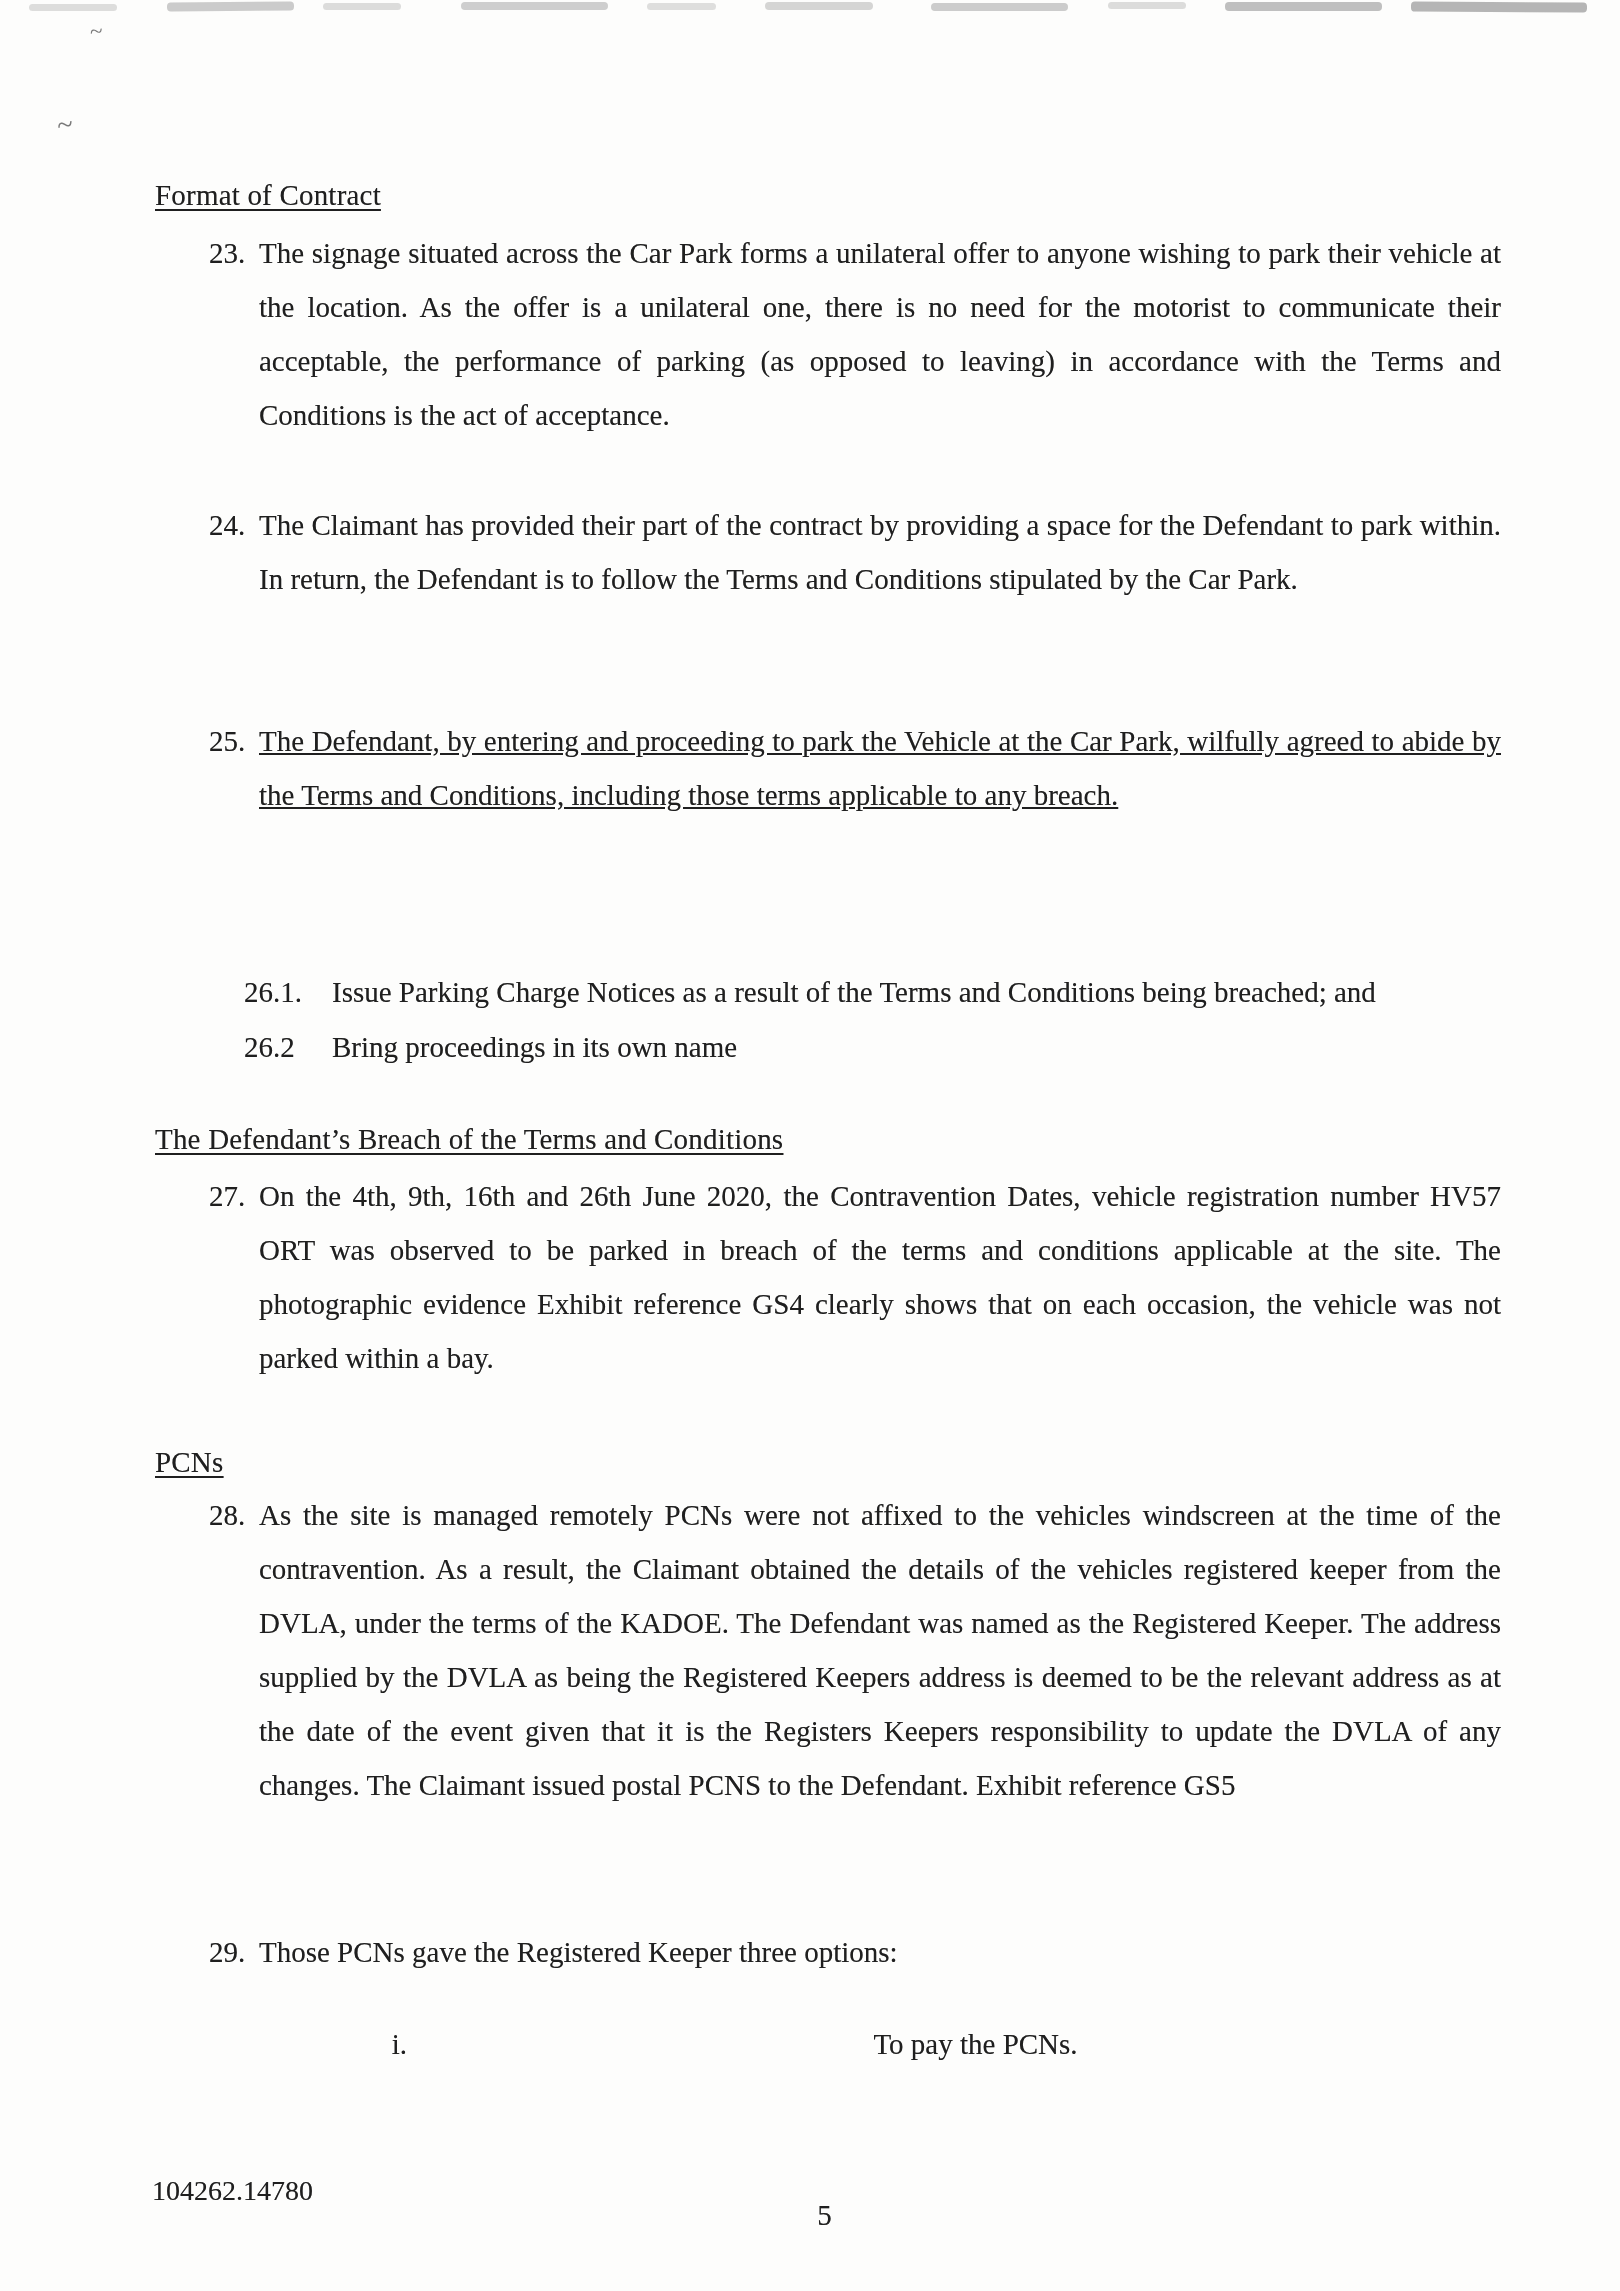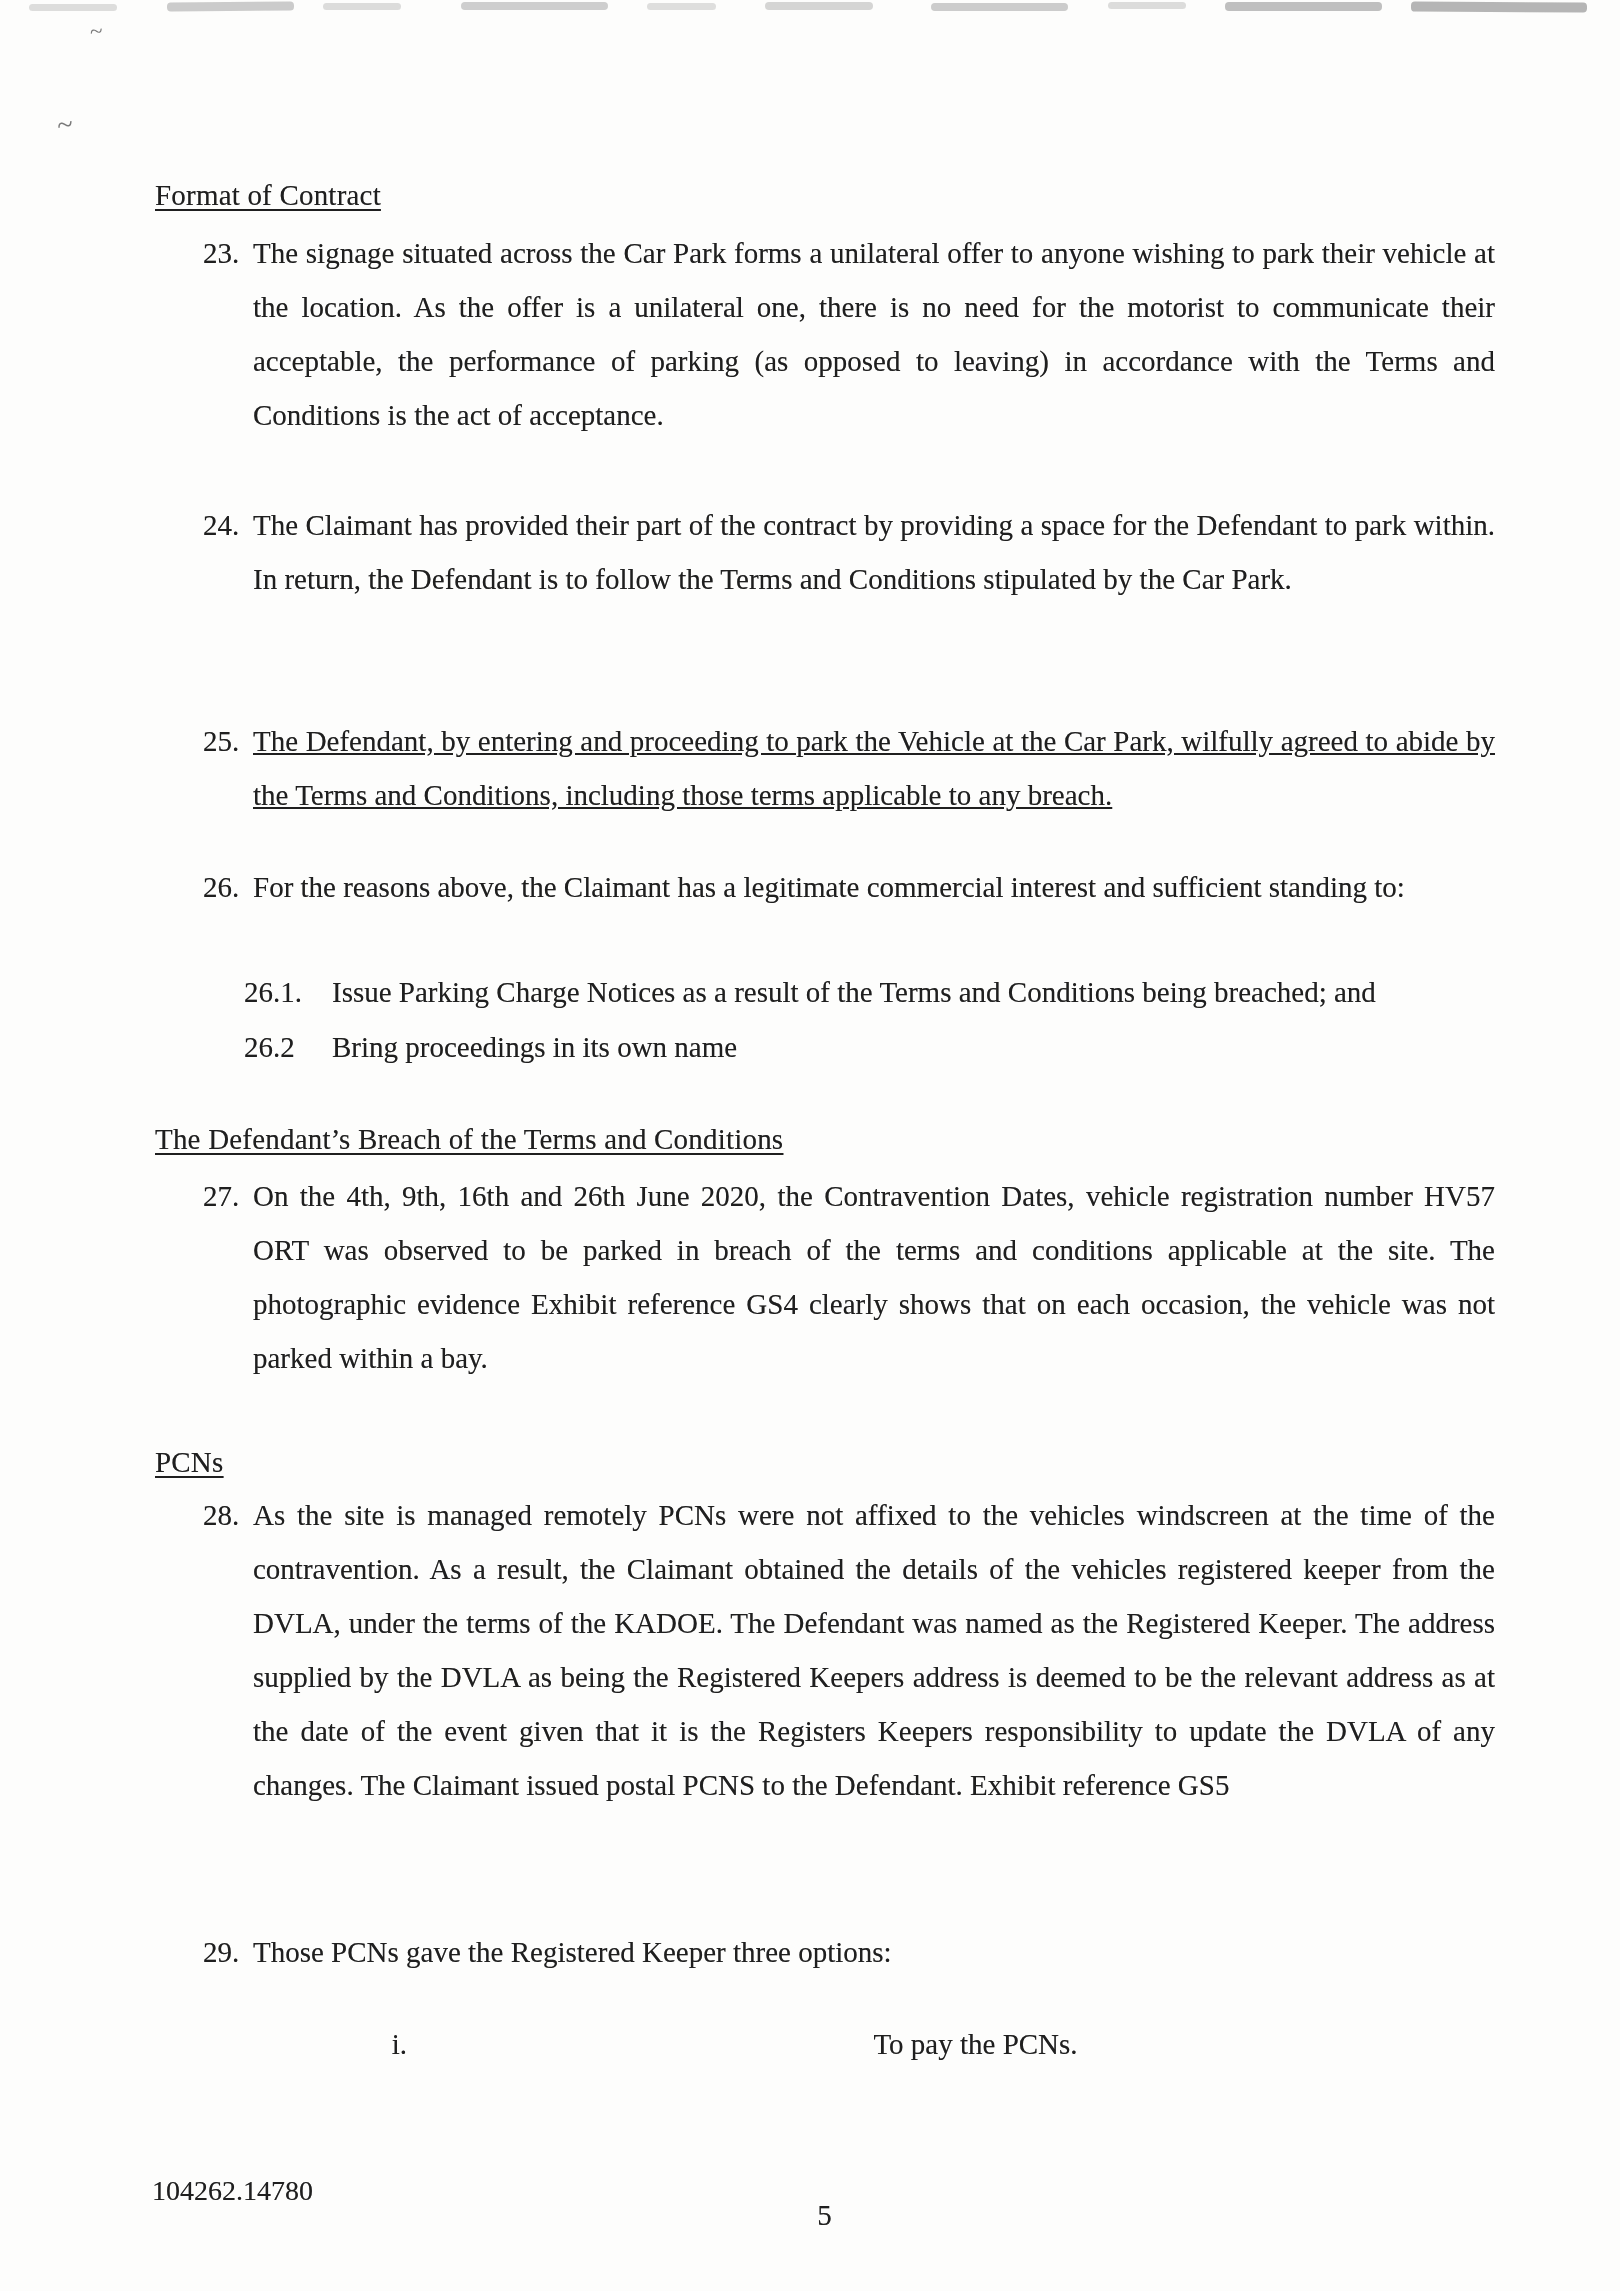--- a/index.html
+++ b/index.html
@@ -19,21 +19,21 @@
   .tilde{position:absolute;color:#7a7a7a;font-size:27.4px;text-shadow:none;}
 
   .h{
     position:absolute;left:155px;
     text-decoration:underline;
     text-underline-offset:3.9px;
     line-height:35px;
     letter-spacing:0.2px;
     white-space:nowrap;
   }
-  .para{position:absolute;left:203px;width:1292px;line-height:54px;}
+  .para{position:absolute;left:209px;width:1292px;line-height:54px;}
   .para .num{position:absolute;left:0;top:0;}
   .para .ptext{margin-left:50px;text-align:justify;}
   .para.single{line-height:36px;}
   .para.nojust .ptext{text-align:left;}
 
   .subitem{position:absolute;left:244px;width:1245px;line-height:36px;}
   .subitem .num{position:absolute;left:0;top:0;}
   .subitem .ptext{margin-left:88px;text-align:left;}
 
   .romanlist{position:absolute;left:343px;width:1176px;line-height:36px;}
@@ -74,24 +74,20 @@
   <div class="para" style="top:498px;">
     <span class="num">24.</span>
     <div class="ptext">The Claimant has provided their part of the contract by providing a space for the Defendant to park within. In return, the Defendant is to follow the Terms and Conditions stipulated by the Car Park.</div>
   </div>
 
   <div class="para" style="top:714px;text-decoration:underline;">
     <span class="num">25.</span>
     <div class="ptext">The Defendant, by entering and proceeding to park the Vehicle at the Car Park, wilfully agreed to abide by the Terms and Conditions, including those terms applicable to any breach.</div>
   </div>
 
-  <div class="para single nojust" style="top:869px;">
-    <span class="num">26.</span>
-    <div class="ptext" style="max-width:1176px;">For the reasons above, the Claimant has a legitimate commercial interest and sufficient standing to:</div>
-  </div>
 
   <div class="subitem" style="top:974px;">
     <span class="num">26.1.</span>
     <div class="ptext">Issue Parking Charge Notices as a result of the Terms and Conditions being breached; and</div>
   </div>
 
   <div class="subitem" style="top:1029px;">
     <span class="num">26.2</span>
     <div class="ptext">Bring proceedings in its own name</div>
   </div>

